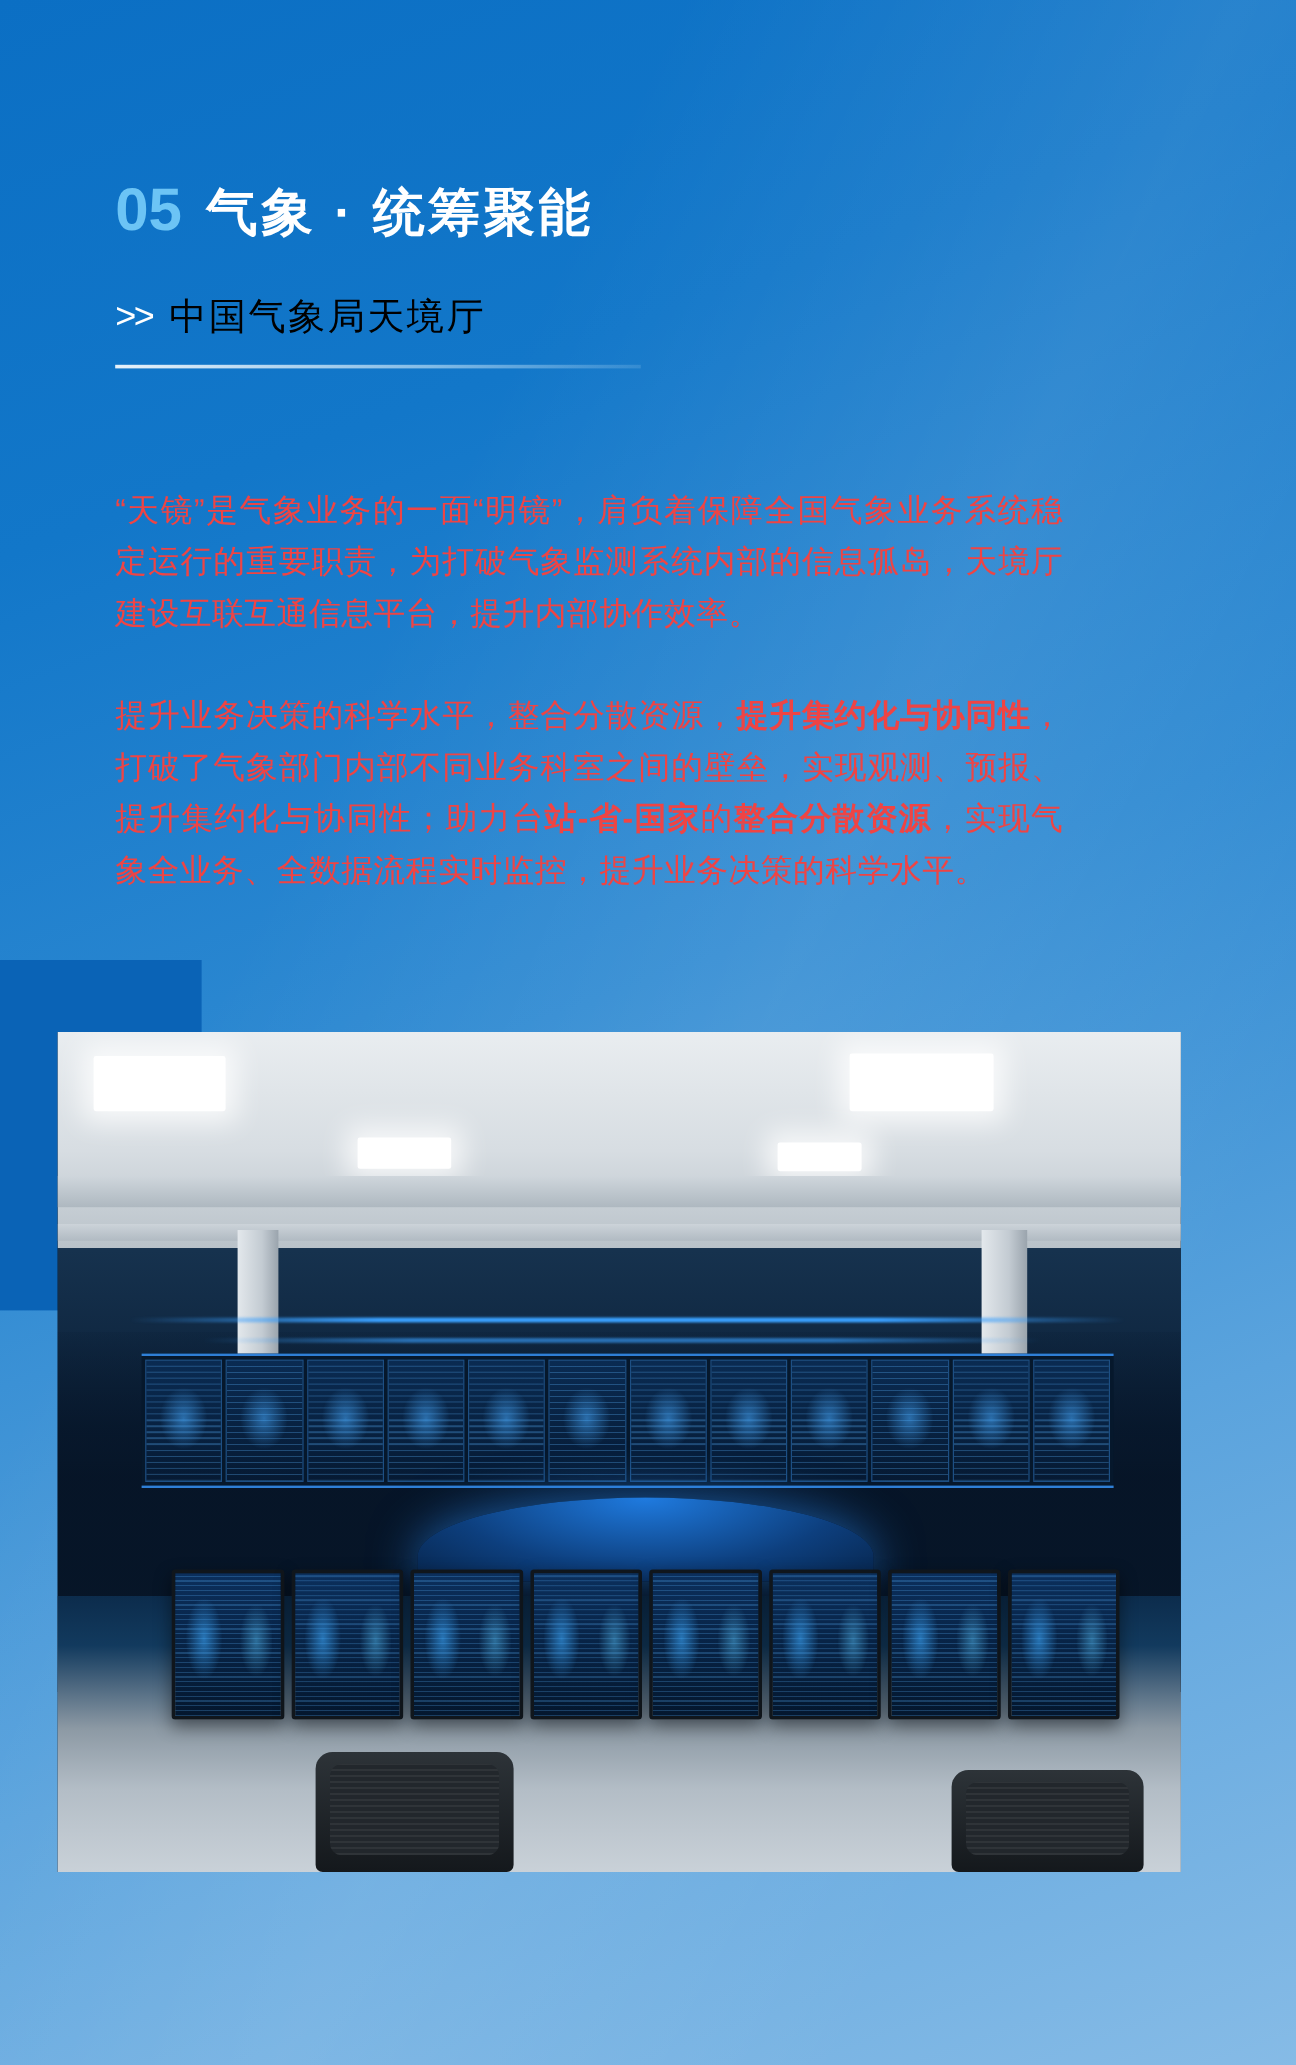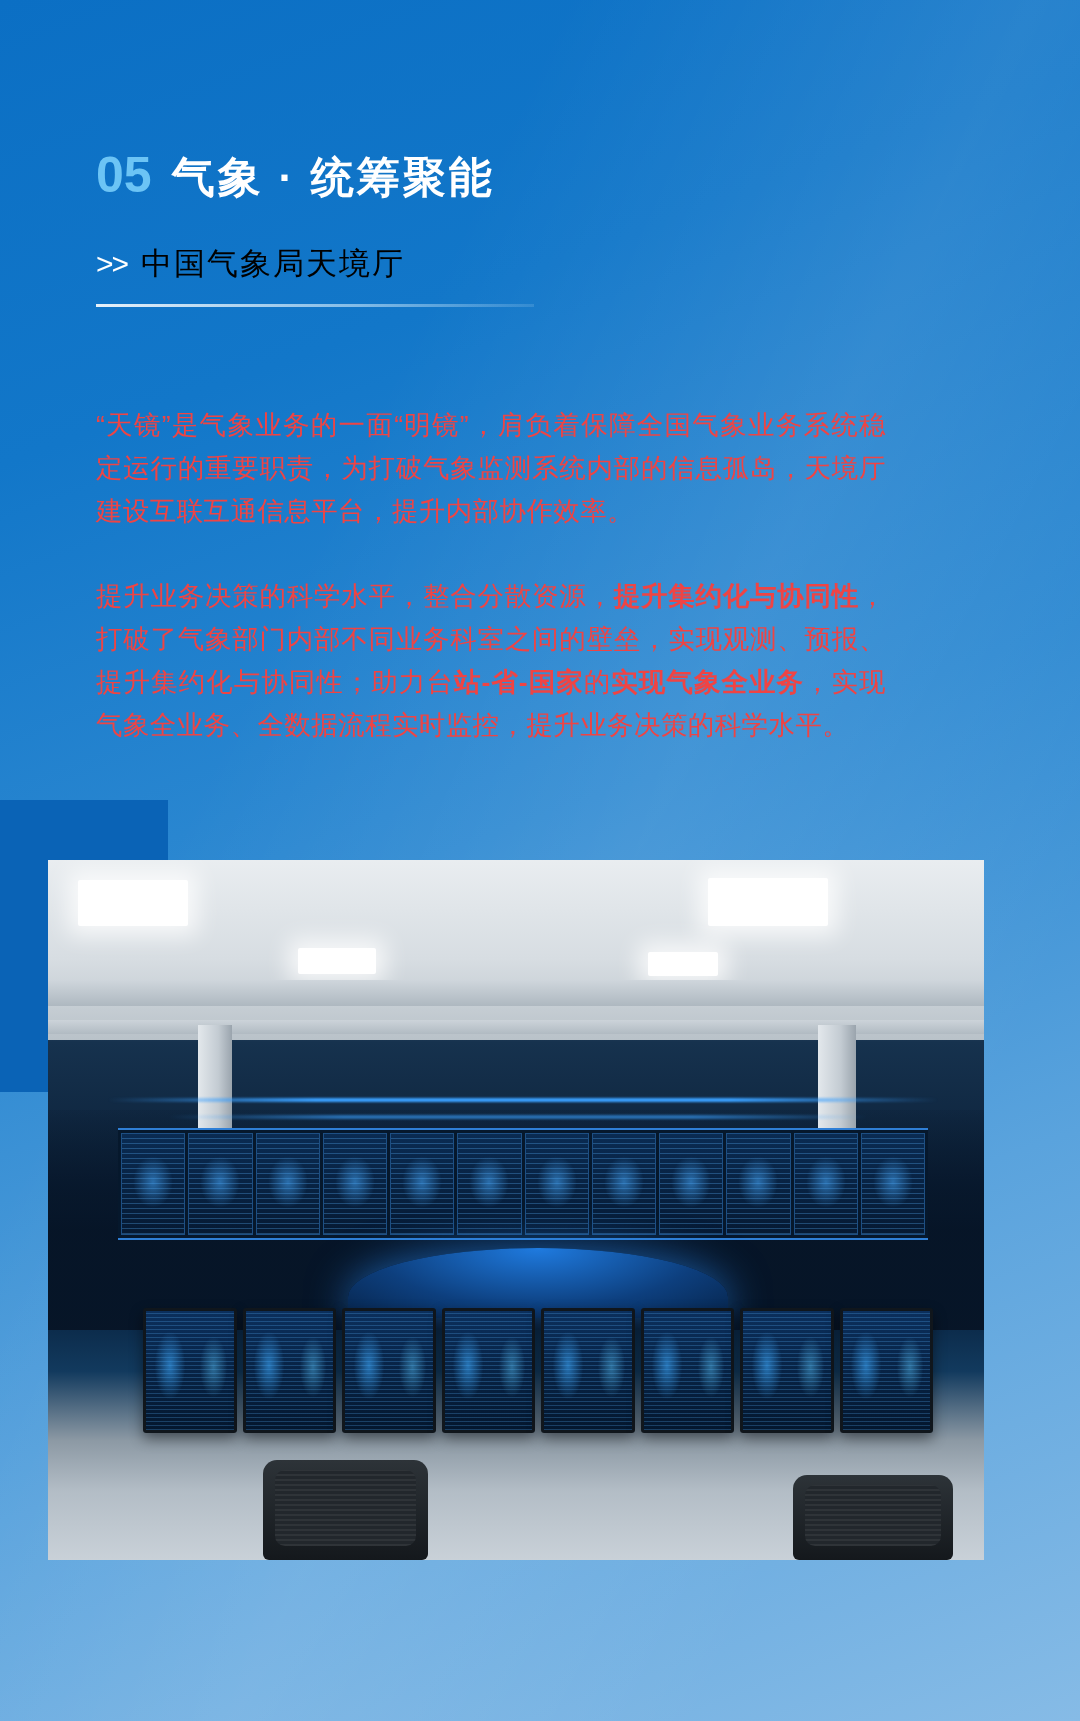--- a/index.html
+++ b/index.html
@@ -247,21 +247,21 @@
   <div class="sub-row">
     <span class="chevrons">&gt;&gt;</span>
     <span class="subtitle">中国气象局天境厅</span>
   </div>
 
   <div class="rule"></div>
 </div>
 
 <div class="body-copy">
   <p class="para">“天镜”是气象业务的一面“明镜”，肩负着保障全国气象业务系统稳定运行的重要职责，为打破气象监测系统内部的信息孤岛，天境厅建设互联互通信息平台，提升内部协作效率。</p>
-  <p class="para"><span>提升业务决策的科学水平，整合分散资源，</span><b>提升集约化与协同性</b><span>，打破了气象部门内部不同业务科室之间的壁垒，实现观测、预报、提升集约化与协同性；助力台</span><b>站-省-国家</b><span>的</span><b>实现气象全业务</b><span>，实现气象全业务、全数据流程实时监控，提升业务决策的科学水平。</span></p>
+  <p class="para"><span>提升业务决策的科学水平，整合分散资源，</span><b>提升集约化与协同性</b><span>，打破了气象部门内部不同业务科室之间的壁垒，实现观测、预报、提升集约化与协同性；助力台</span><b>站-省-国家</b><span>的</span><b>整合分散资源</b><span>，实现气象全业务、全数据流程实时监控，提升业务决策的科学水平。</span></p>
 </div>
 
 <div class="deco-square"></div>
 
 <div class="photo-frame">
   <div class="photo">
 
     <div class="ceiling">
       <div class="ceiling-panel" style="left:30px;  top:20px;  width:110px; height:46px;"></div>
       <div class="ceiling-panel" style="left:660px; top:18px;  width:120px; height:48px;"></div>

